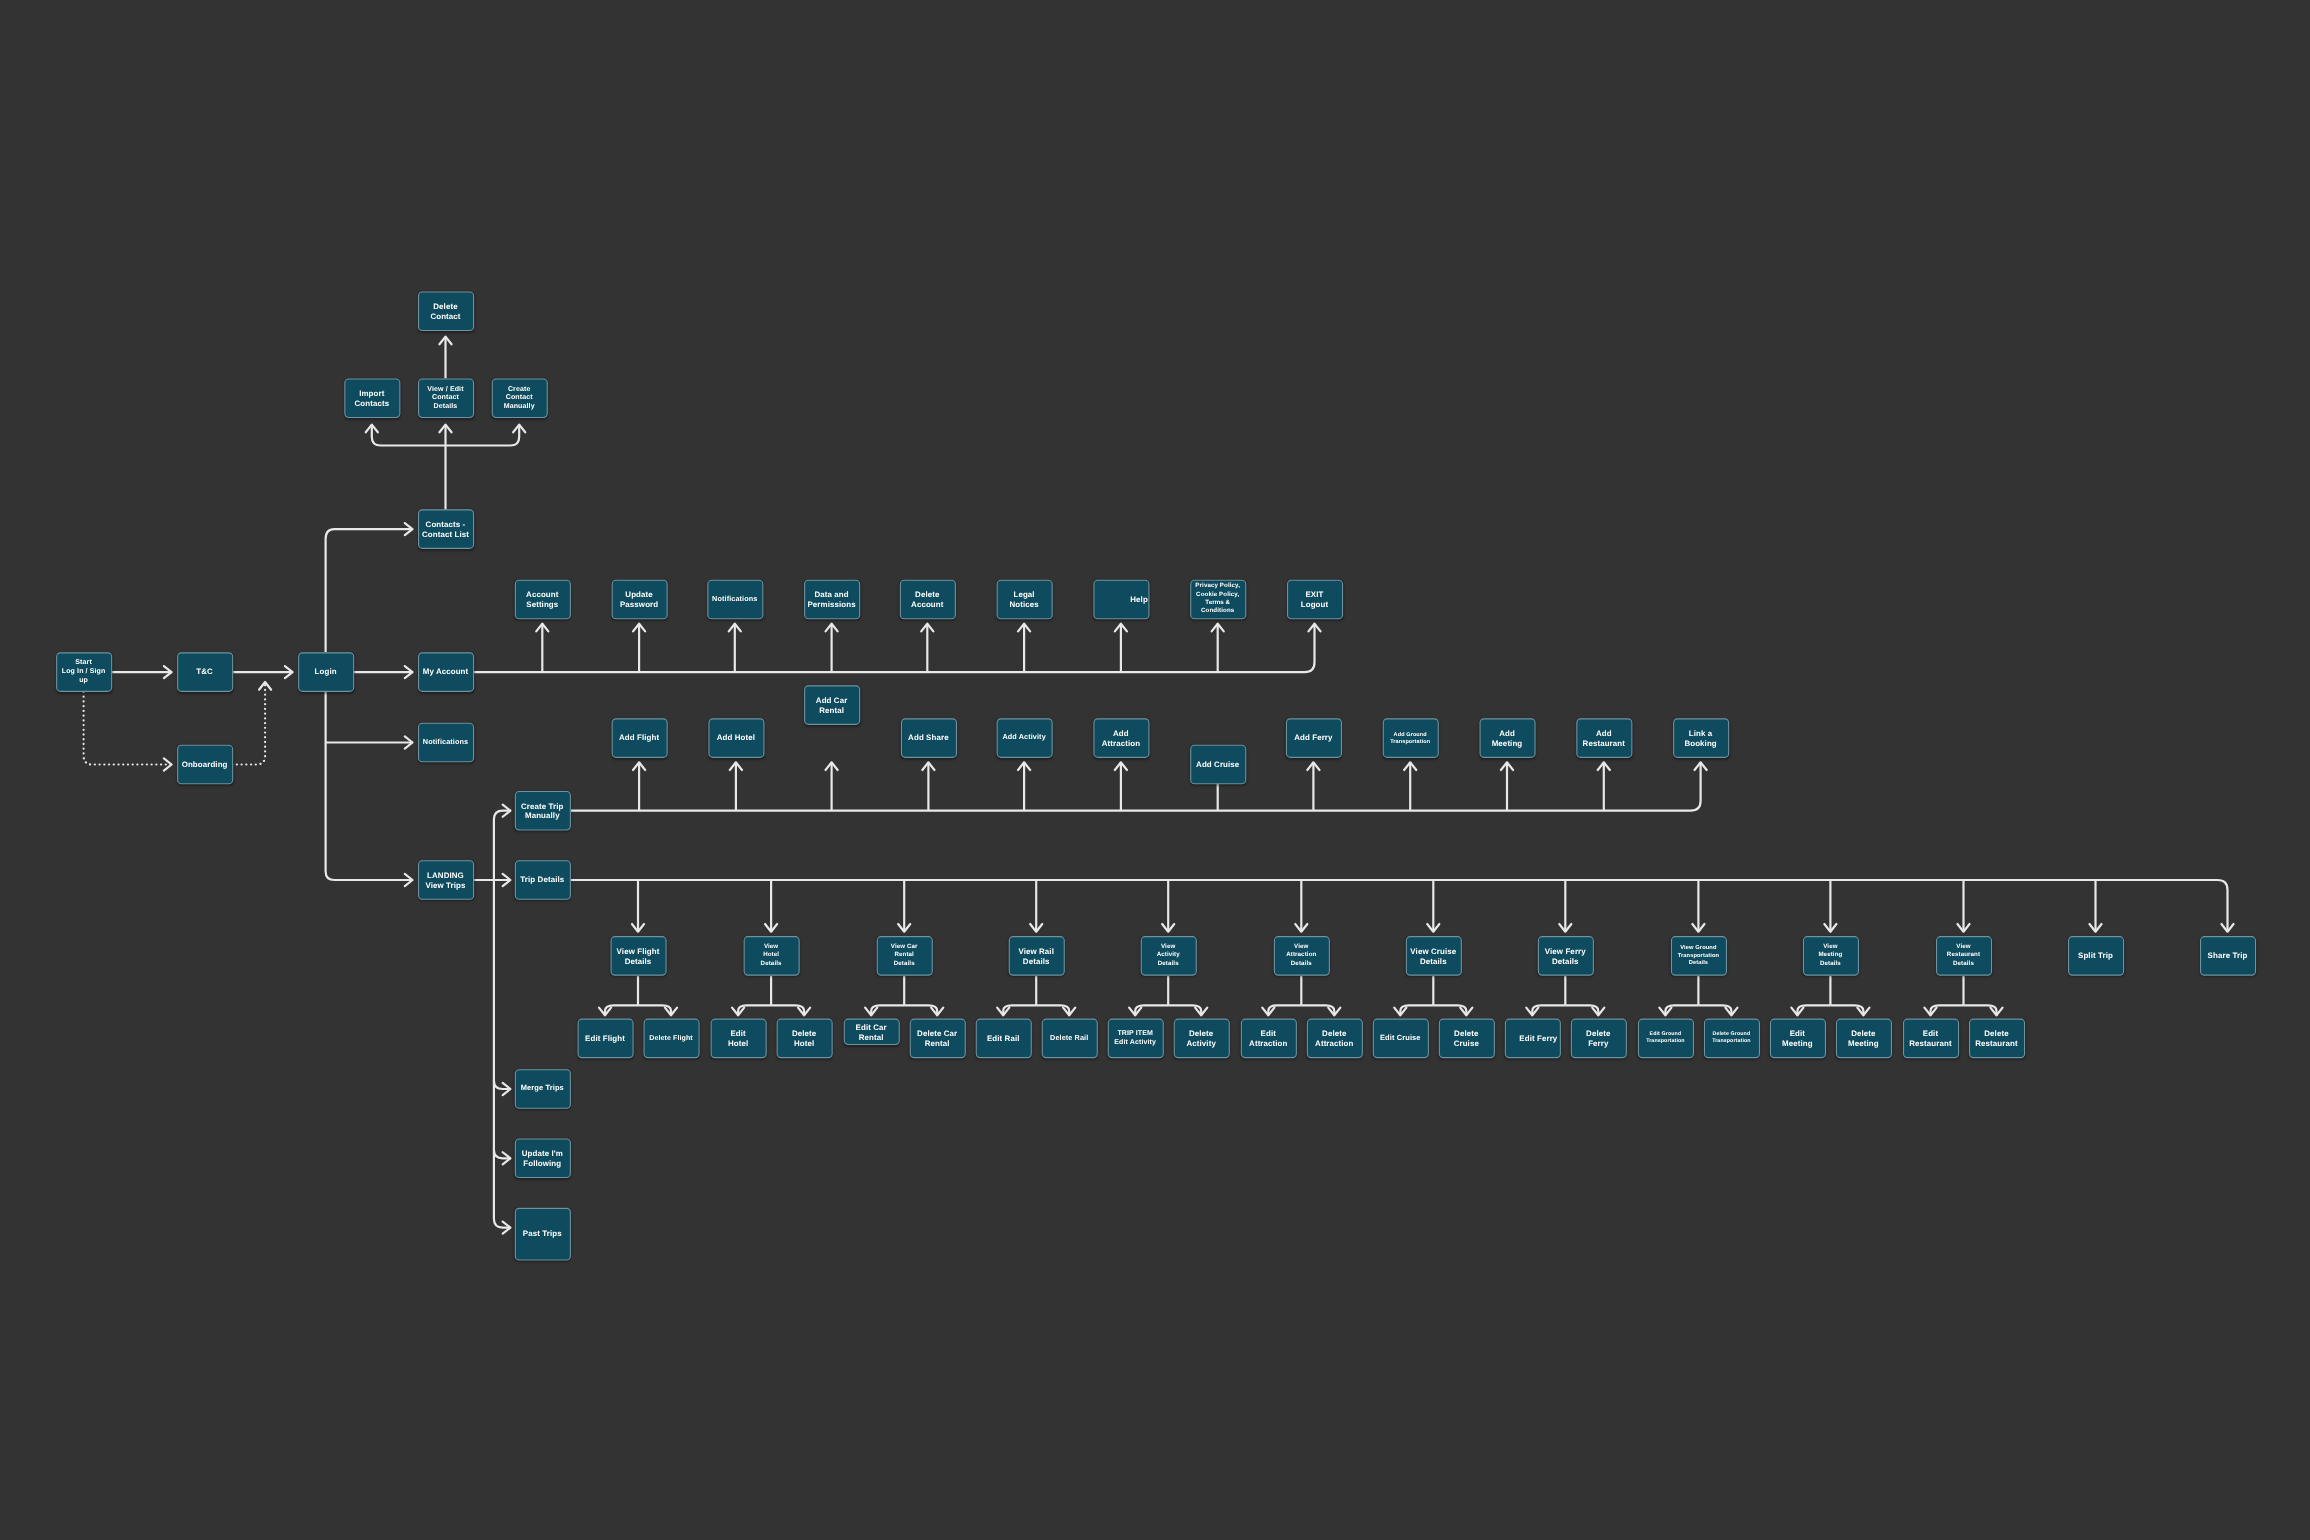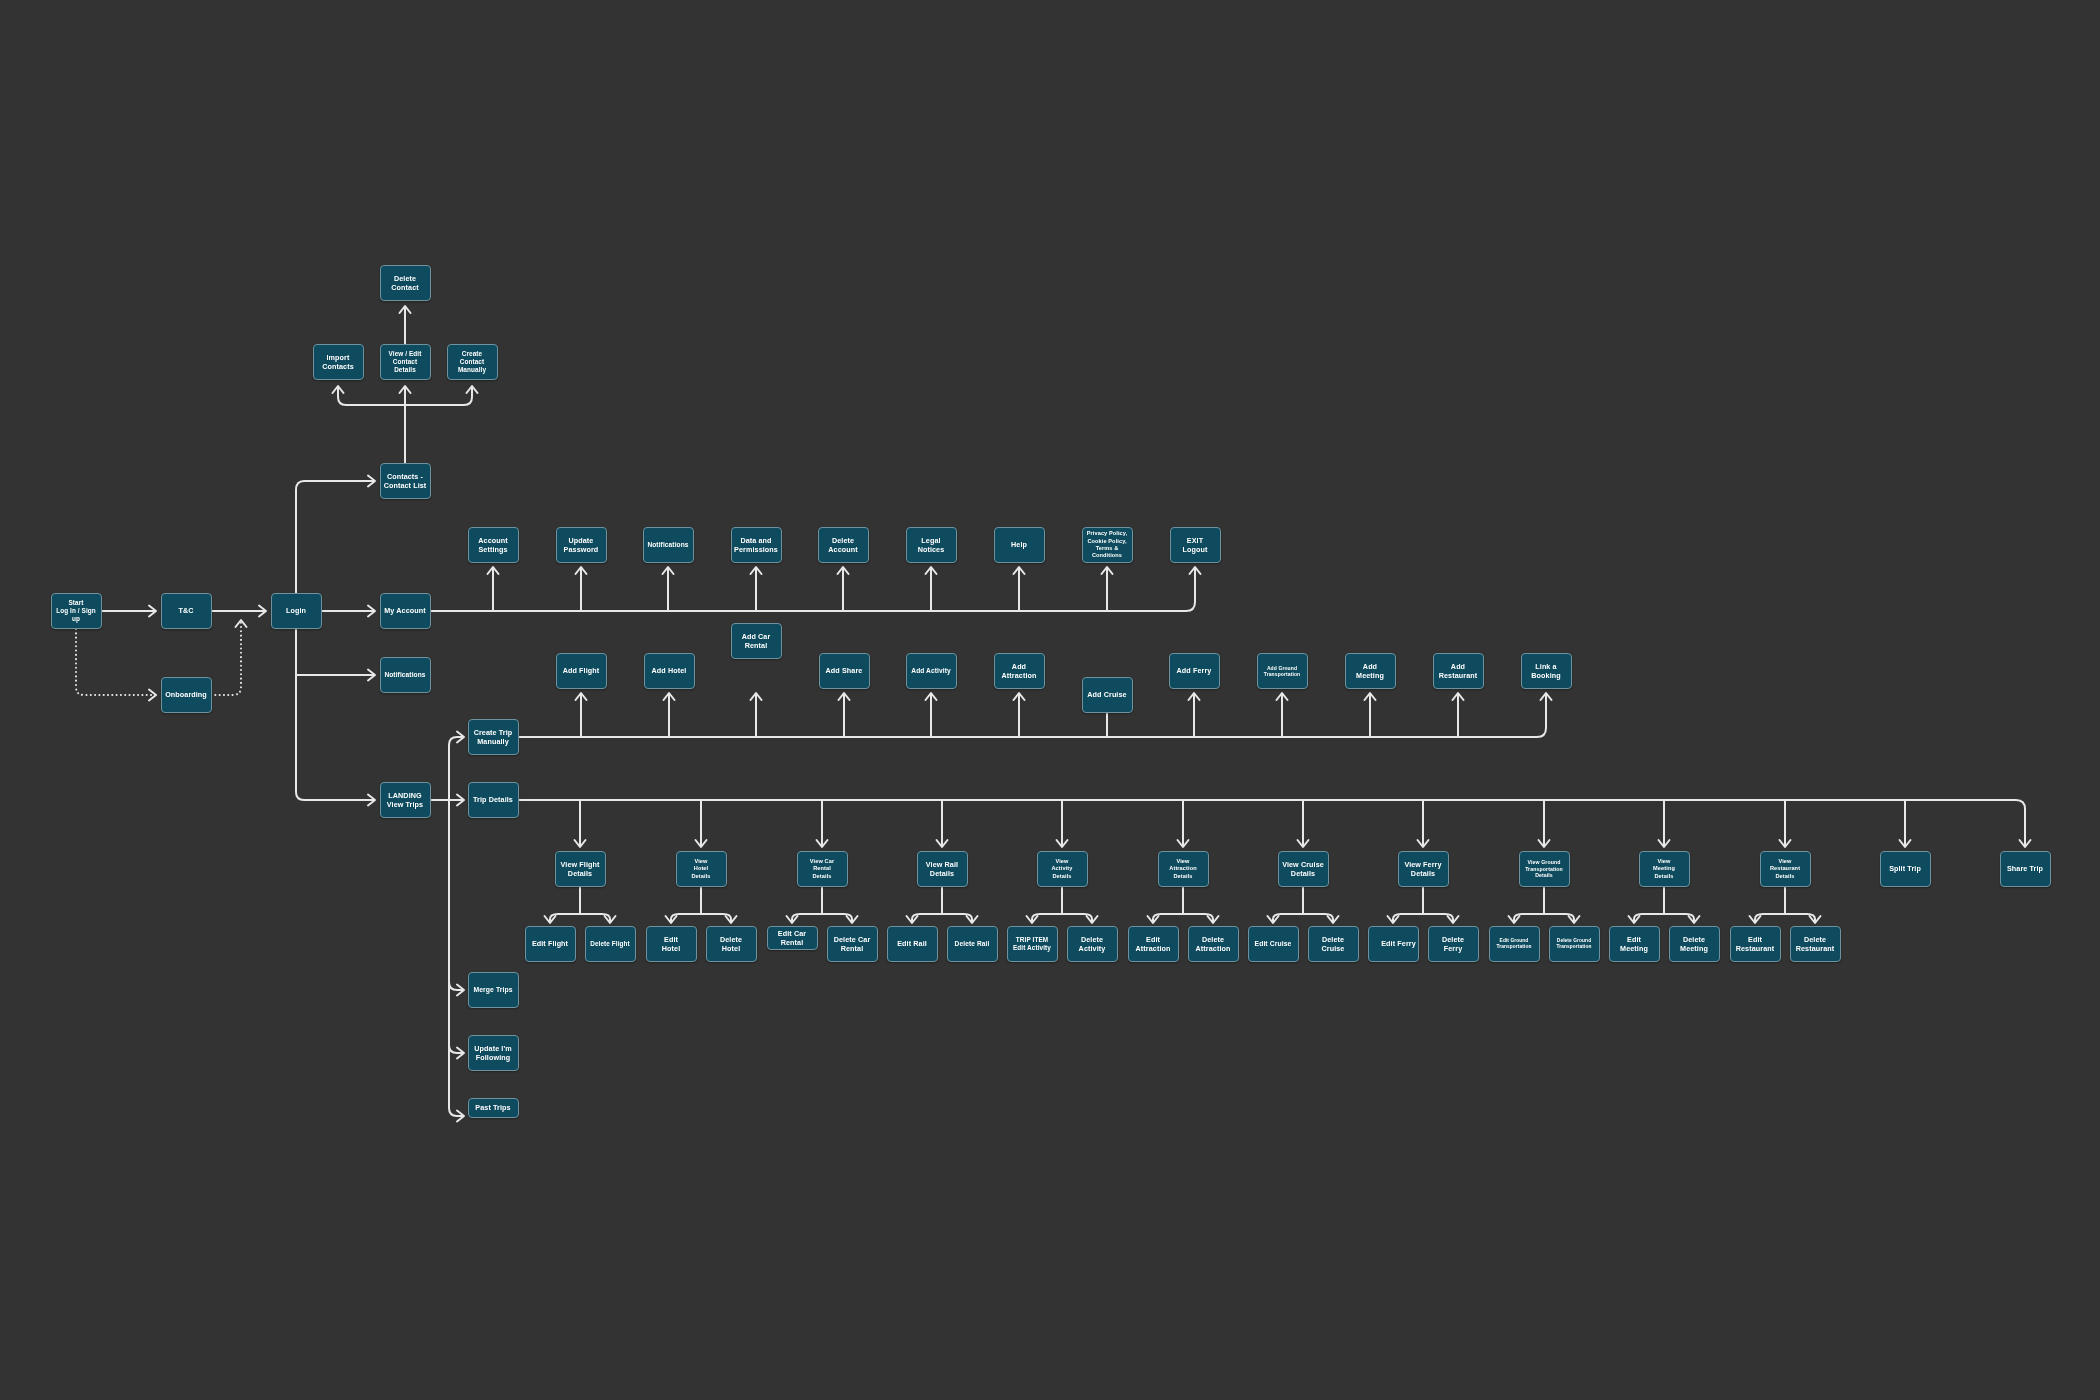--- a/index.html
+++ b/index.html
@@ -162,21 +162,21 @@
     <div class="node" style="left: 467.5px; top: 782px; width: 51px; height: 36px;">
       <span>Trip Details</span>
     </div>
     <div class="node" style="left: 467.5px; top: 972px; width: 51px; height: 36px;">
       <span style="font-size: 6.8px;">Merge Trips</span>
     </div>
     <div class="node" style="left: 467.5px; top: 1035px; width: 51px; height: 36px;">
       <span>Update I'm
 Following</span>
     </div>
-    <div class="node" style="left: 467.5px; top: 1098px; width: 51px; height: 20px;">
+    <div class="node" style="left: 467.5px; top: 1098px; width: 51px; height: 48px;">
       <span>Past Trips</span>
     </div>
     <div class="node" style="left: 467.5px; top: 527px; width: 51px; height: 36px;">
       <span>Account
 Settings</span>
     </div>
     <div class="node" style="left: 555.5px; top: 527px; width: 51px; height: 36px;">
       <span>Update
 Password</span>
     </div>
@@ -188,21 +188,21 @@
 Permissions</span>
     </div>
     <div class="node" style="left: 817.5px; top: 527px; width: 51px; height: 36px;">
       <span>Delete
 Account</span>
     </div>
     <div class="node" style="left: 905.5px; top: 527px; width: 51px; height: 36px;">
       <span>Legal
 Notices</span>
     </div>
-    <div class="node" style="left: 993.5px; top: 527px; width: 51px; height: 36px;">
+    <div class="node" style="left: 993.5px; top: 527px; width: 51px; height: 36px; justify-content: flex-end;">
       <span>Help</span>
     </div>
     <div class="node" style="left: 1081.5px; top: 527px; width: 51px; height: 36px;">
       <span style="font-size: 5.6px;">Privacy Policy,
 Cookie Policy,
 Terms &amp;
 Conditions</span>
     </div>
     <div class="node" style="left: 1169.5px; top: 527px; width: 51px; height: 36px;">
       <span>EXIT

